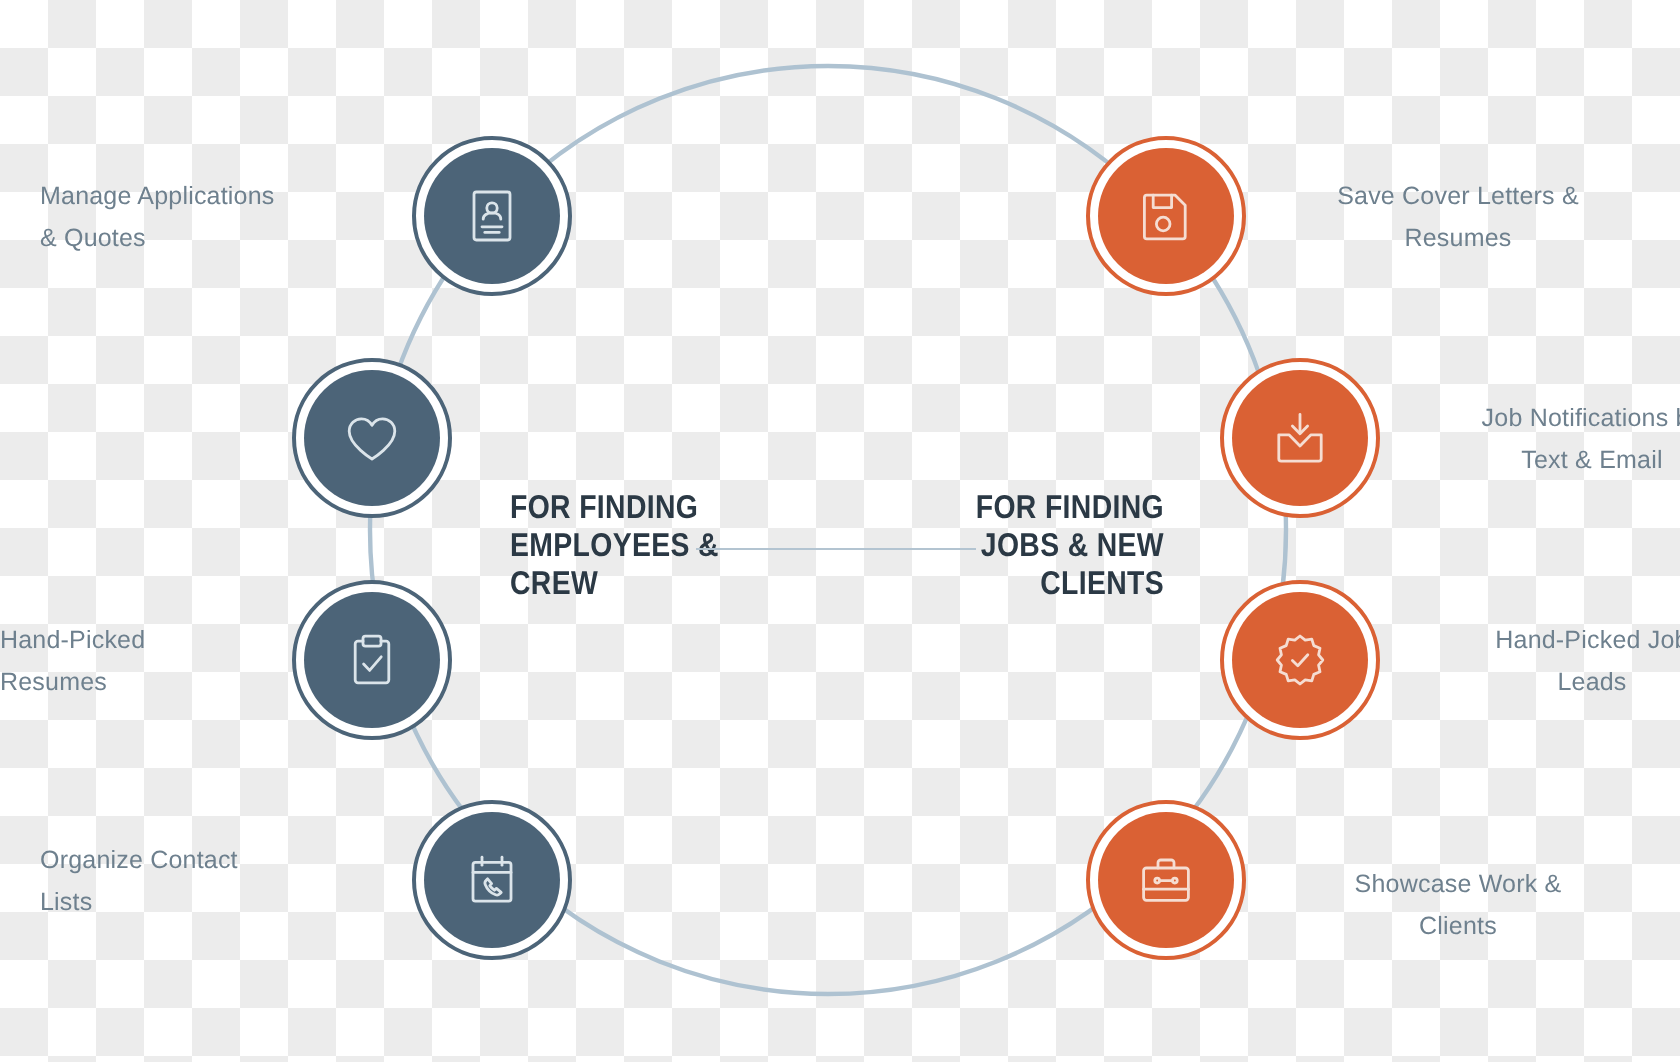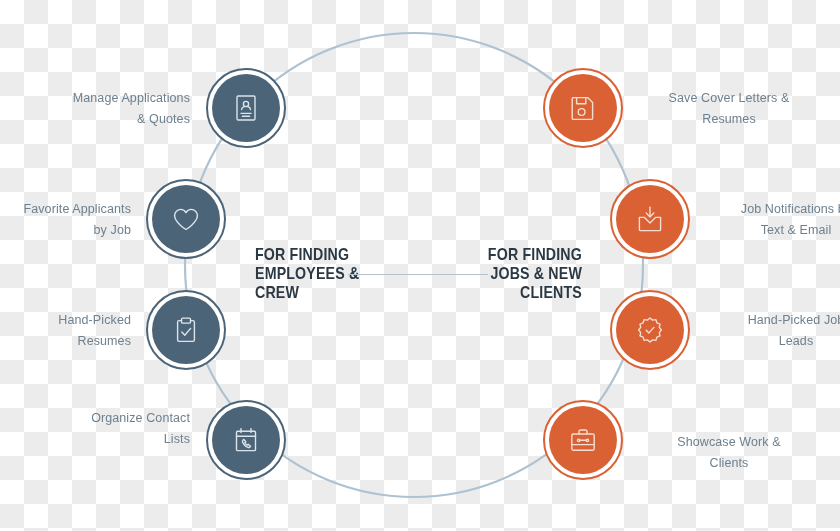--- a/index.html
+++ b/index.html
@@ -81,21 +81,21 @@
   
   .label {
     position: absolute;
     font-size: 12.5px;
     line-height: 21px;
     color: #6e808e;
     letter-spacing: 0.1px;
     z-index: 4;
     white-space: pre-line;
   }
-  .label.right-align { text-align: right; }
+  .label.right-align { }
   .label.left-align { text-align: center; }
 
   
   .center-head {
     position: absolute;
     font-family: "Liberation Sans Narrow", "Liberation Sans", sans-serif;
     font-weight: bold;
     font-size: 16.5px;
     line-height: 19px;
     letter-spacing: 0.2px;
@@ -155,22 +155,20 @@
 
   <div class="node blue" style="left:146px; top:179px;">
     <span class="ring-outer"></span>
     <span class="disc"></span>
     <span class="glyph">
       <svg viewBox="0 0 32 32" fill="none" stroke="#dbe4ea" stroke-width="1.4" stroke-linecap="round" stroke-linejoin="round">
         <path d="M16 26.5C16 26.5 4.6 19.6 4.6 12.6c0-3.6 2.9-6.2 6.1-6.2 2.4 0 4.3 1.4 5.3 3.3 1-1.9 2.9-3.3 5.3-3.3 3.2 0 6.1 2.6 6.1 6.2 0 7-11.4 13.9-11.4 13.9z"></path>
       </svg>
     </span>
   </div>
-  <div class="label right-align" style="left:0px; top:199px; width:131px;">Favorite Applicants
-by Job</div>
 
   <div class="node blue" style="left:146px; top:290px;">
     <span class="ring-outer"></span>
     <span class="disc"></span>
     <span class="glyph">
       <svg viewBox="0 0 32 32" fill="none" stroke="#dbe4ea" stroke-width="1.4" stroke-linecap="round" stroke-linejoin="round">
         <path d="M11.5 6.6H9a1.4 1.4 0 0 0-1.4 1.4v18A1.4 1.4 0 0 0 9 27.4h14a1.4 1.4 0 0 0 1.4-1.4V8A1.4 1.4 0 0 0 23 6.6h-2.5"></path>
         <rect x="11.5" y="4.1" width="9" height="5" rx="1.2"></rect>
         <polyline points="11.8,18 14.8,21.2 20.6,14.4"></polyline>
       </svg>
@@ -185,21 +183,21 @@
     <span class="glyph">
       <svg viewBox="0 0 32 32" fill="none" stroke="#dbe4ea" stroke-width="1.4" stroke-linecap="round" stroke-linejoin="round">
         <rect x="6.5" y="7.2" width="19" height="19.4" rx="1.2"></rect>
         <line x1="6.5" y1="12.2" x2="25.5" y2="12.2"></line>
         <line x1="11" y1="4.6" x2="11" y2="8.6"></line>
         <line x1="21" y1="4.6" x2="21" y2="8.6"></line>
         <path d="M13.1 16.1c-.6.6-.8 1.4-.5 2.1.9 2.3 2.9 4.3 5.2 5.2.7.3 1.5.1 2.1-.5l.7-.7-2.4-2-1 .9a8.8 8.8 0 0 1-2.3-2.3l.9-1-2-2.4z"></path>
       </svg>
     </span>
   </div>
-  <div class="label right-align" style="left:20px; top:408px; width:170px;">Organize Contact
+  <div class="label right-align" style="left:20px; top:420px; width:170px;">Organize Contact
 Lists</div>
 
   <div class="node orange" style="left:543px; top:68px;">
     <span class="ring-outer"></span>
     <span class="disc"></span>
     <span class="glyph">
       <svg viewBox="0 0 32 32" fill="none" stroke="#f5ddd2" stroke-width="1.4" stroke-linecap="round" stroke-linejoin="round">
         <path d="M6.4 5.6h14.2l5 5v15.6a1.2 1.2 0 0 1-1.2 1.2H6.4a1.2 1.2 0 0 1-1.2-1.2V6.8a1.2 1.2 0 0 1 1.2-1.2z"></path>
         <path d="M9.6 5.6v6.2h9.2V5.6"></path>
         <circle cx="14.6" cy="20" r="3.4"></circle>

